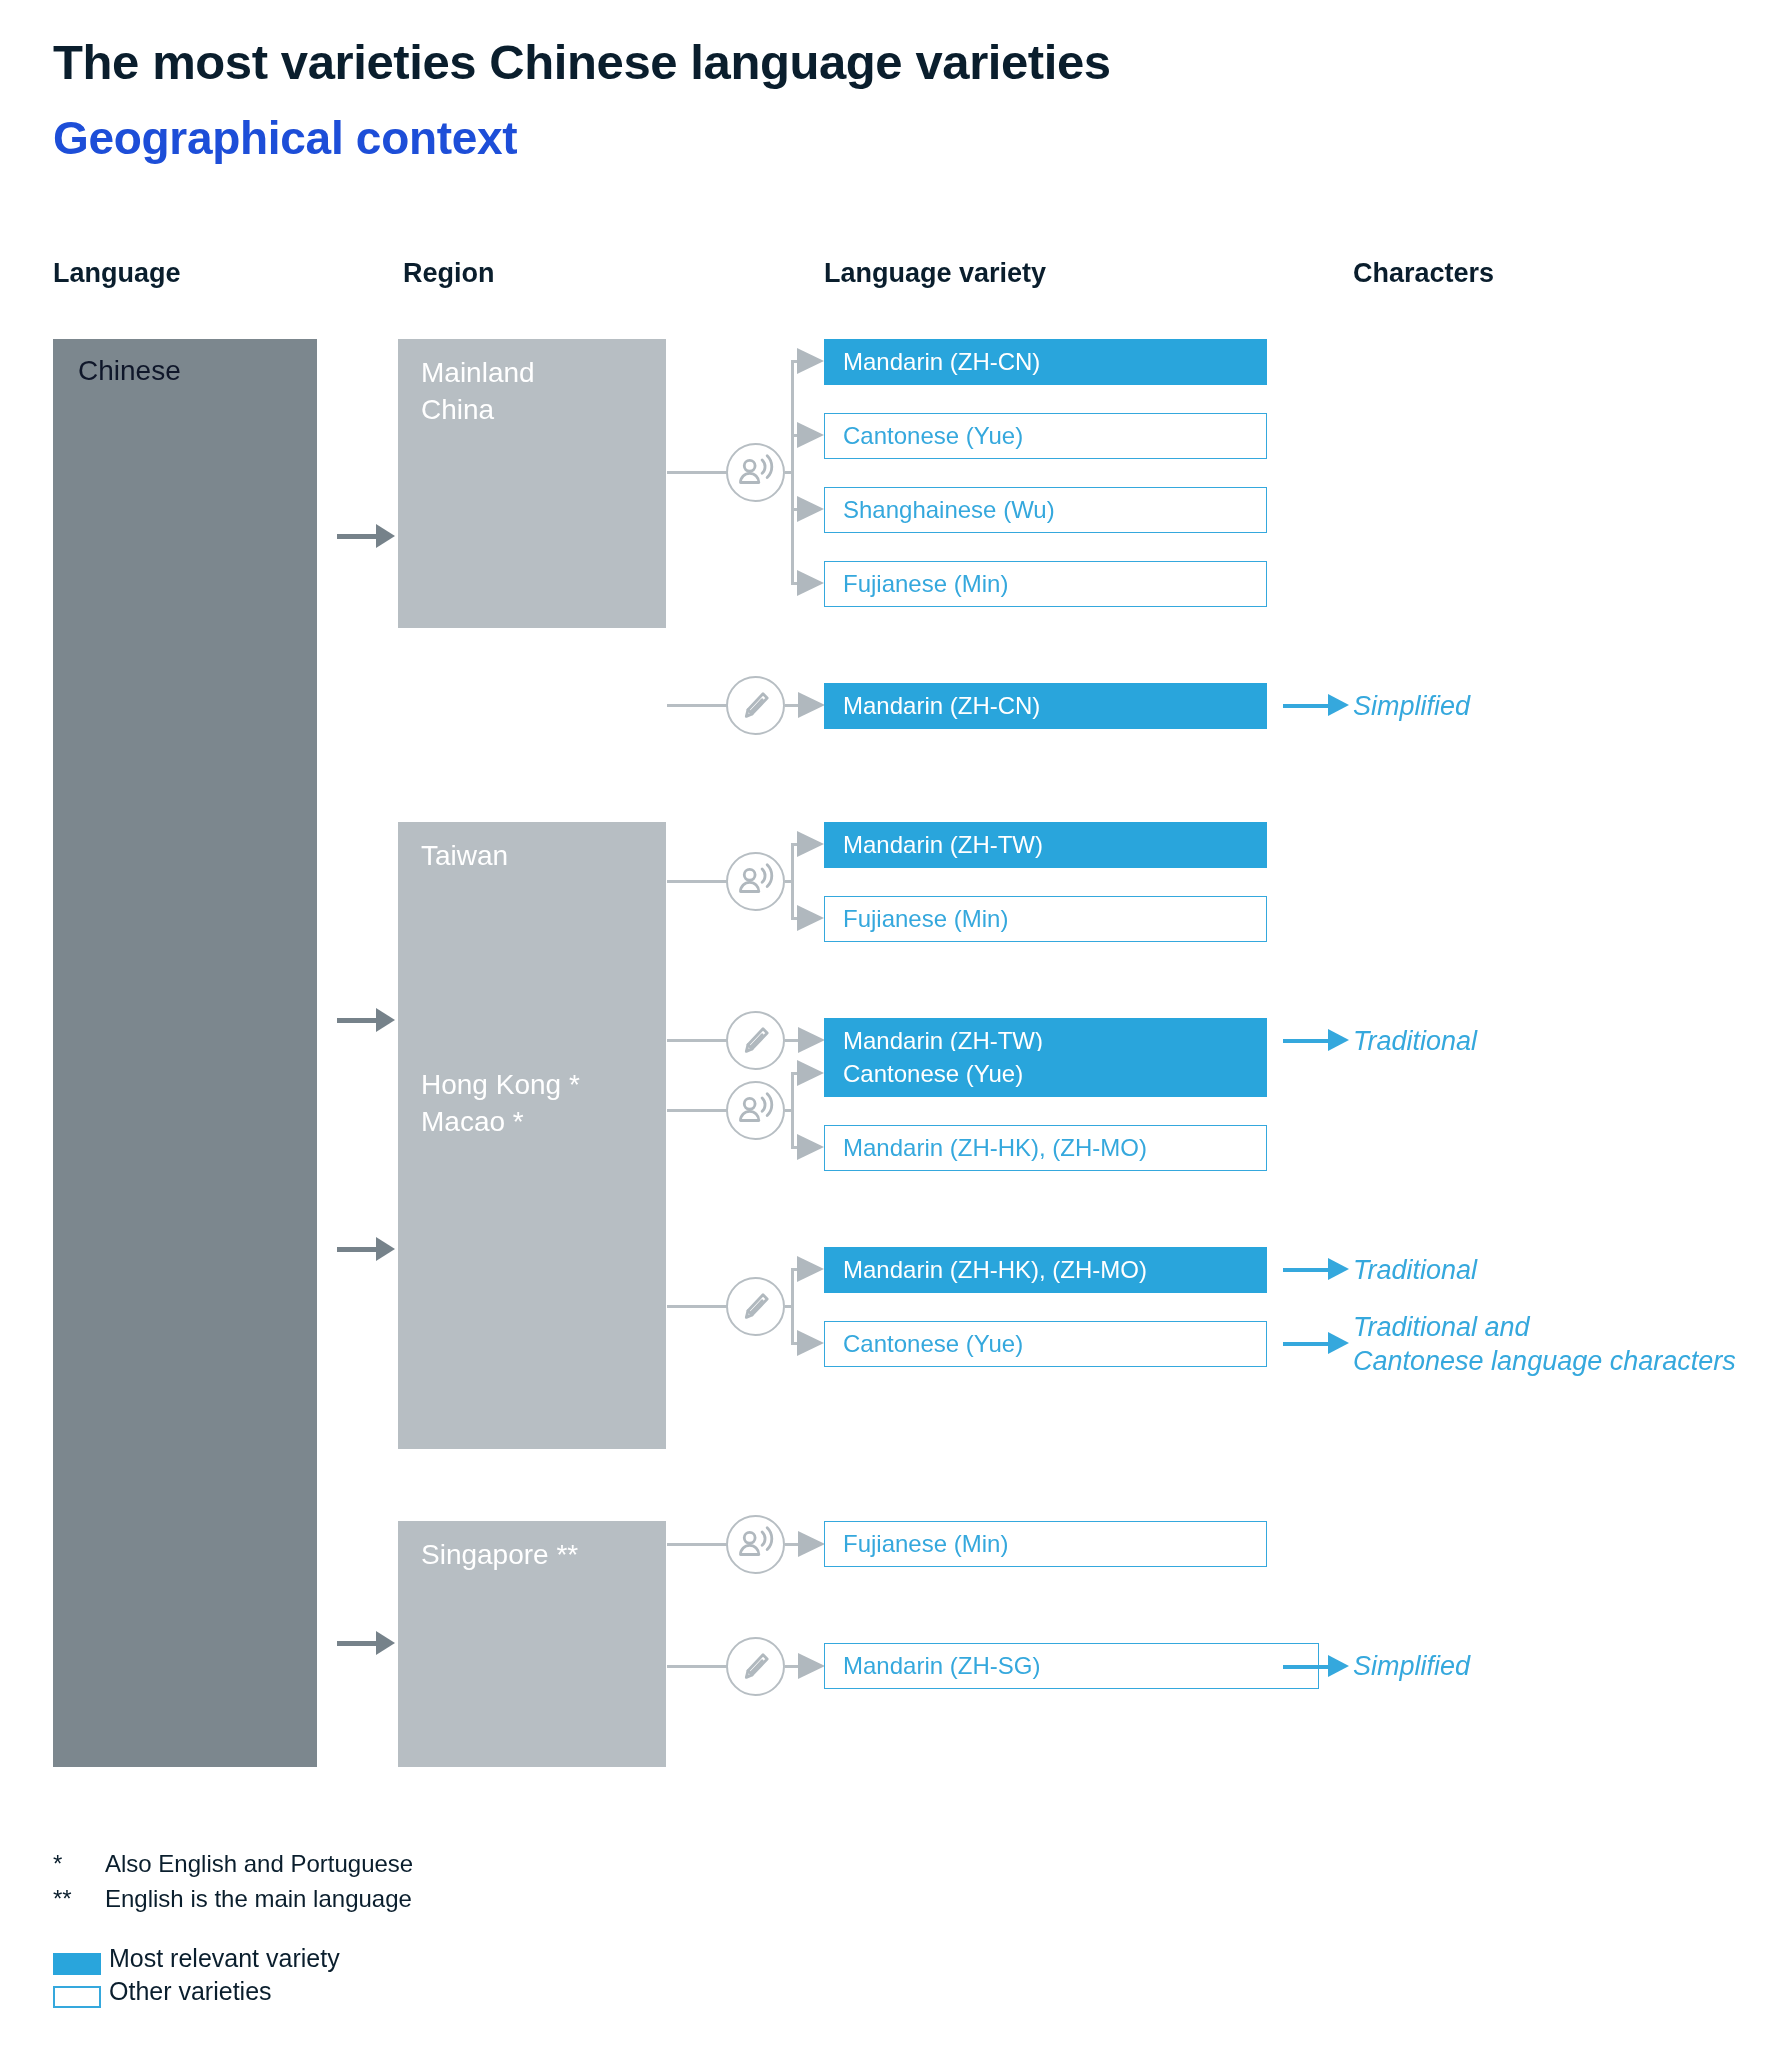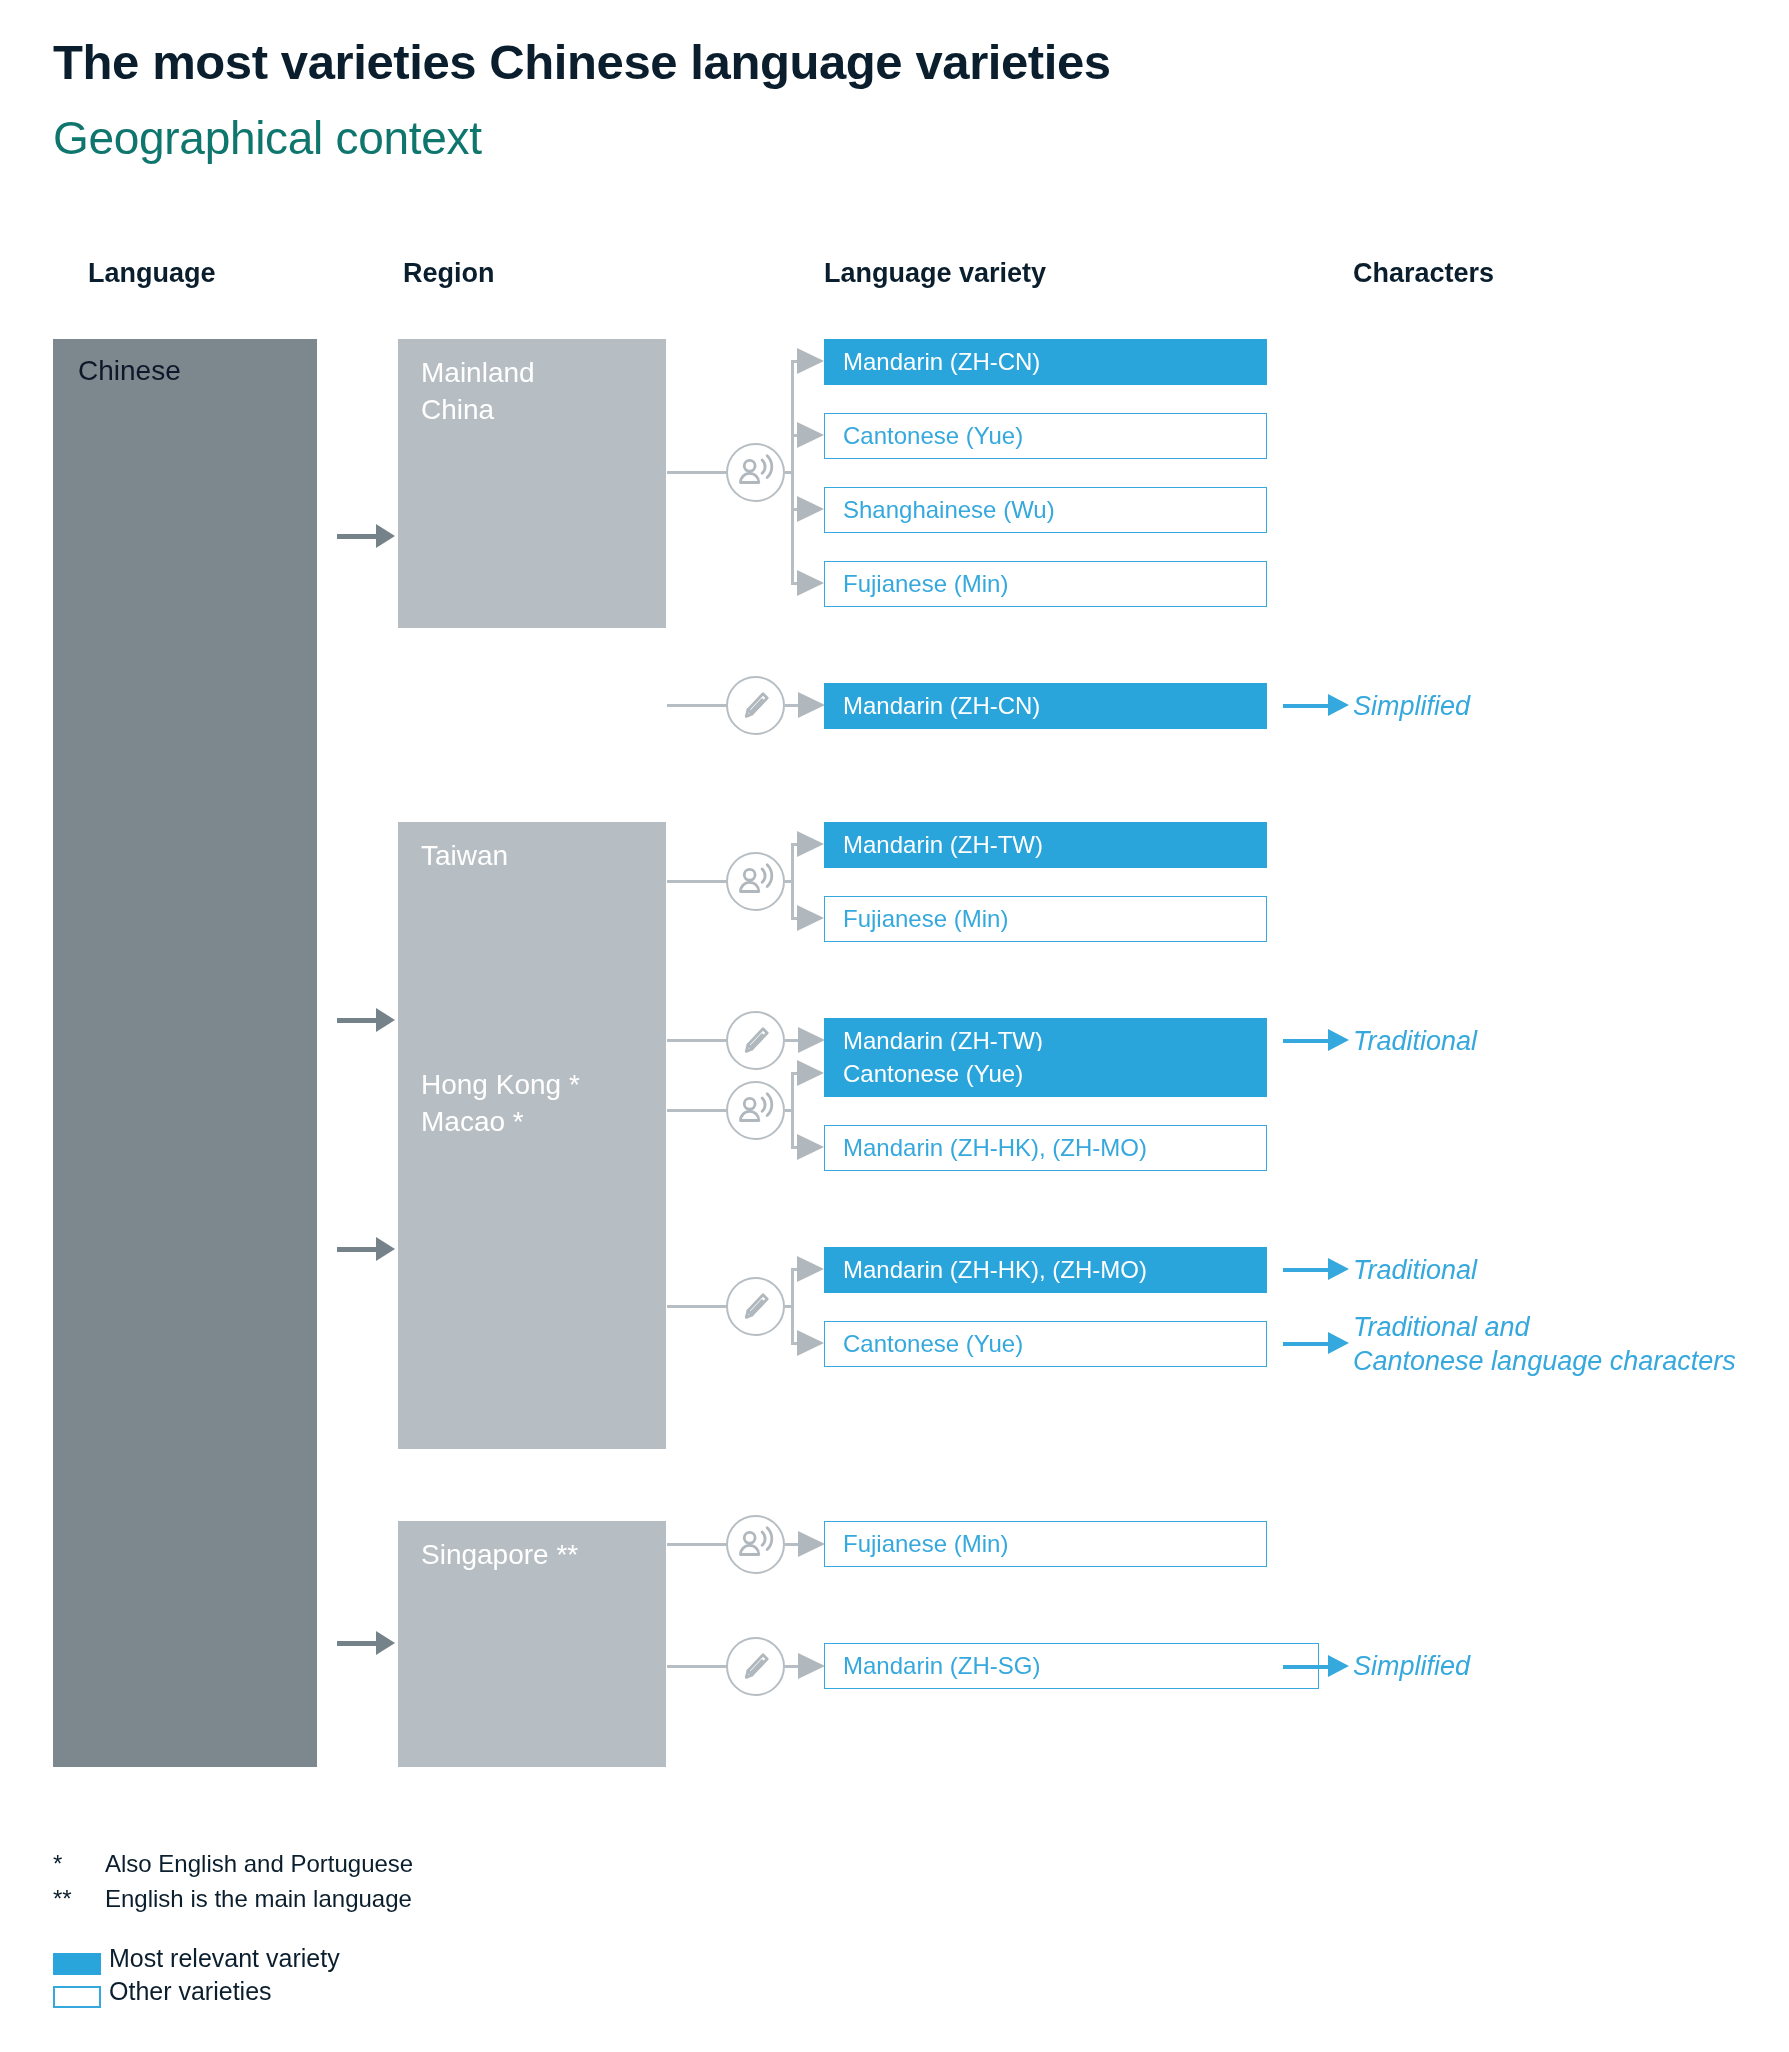--- a/index.html
+++ b/index.html
@@ -10,27 +10,27 @@
     -webkit-font-smoothing:antialiased;
   }
   .abs{position:absolute;}
 
   
   #title{
     left:53px;top:34px;font-size:49px;font-weight:bold;color:#0a1e2d;
     letter-spacing:-0.4px;white-space:nowrap;
   }
   #subtitle{
-    left:53px;top:111px;font-size:46px;font-weight:normal;color:#0f766e;
+    left:53px;top:111px;font-size:46px;font-weight:bold;color:#1d4ed8;
     letter-spacing:-0.3px;white-space:nowrap;
   }
 
   
   .col-head{top:258px;font-size:27px;font-weight:bold;color:#0a1e2d;white-space:nowrap;}
-  #head-language{left:53px;margin-left:35px;}
+  #head-language{left:53px;}
   #head-region{left:403px;}
   #head-variety{left:824px;}
   #head-characters{left:1353px;}
 
   
   #language-bar{
     left:53px;top:339px;width:264px;height:1428px;background:#7c878e;
   }
   #language-bar-label{
     position:absolute;left:25px;top:16px;font-size:28px;color:#0f172a;white-space:nowrap;

